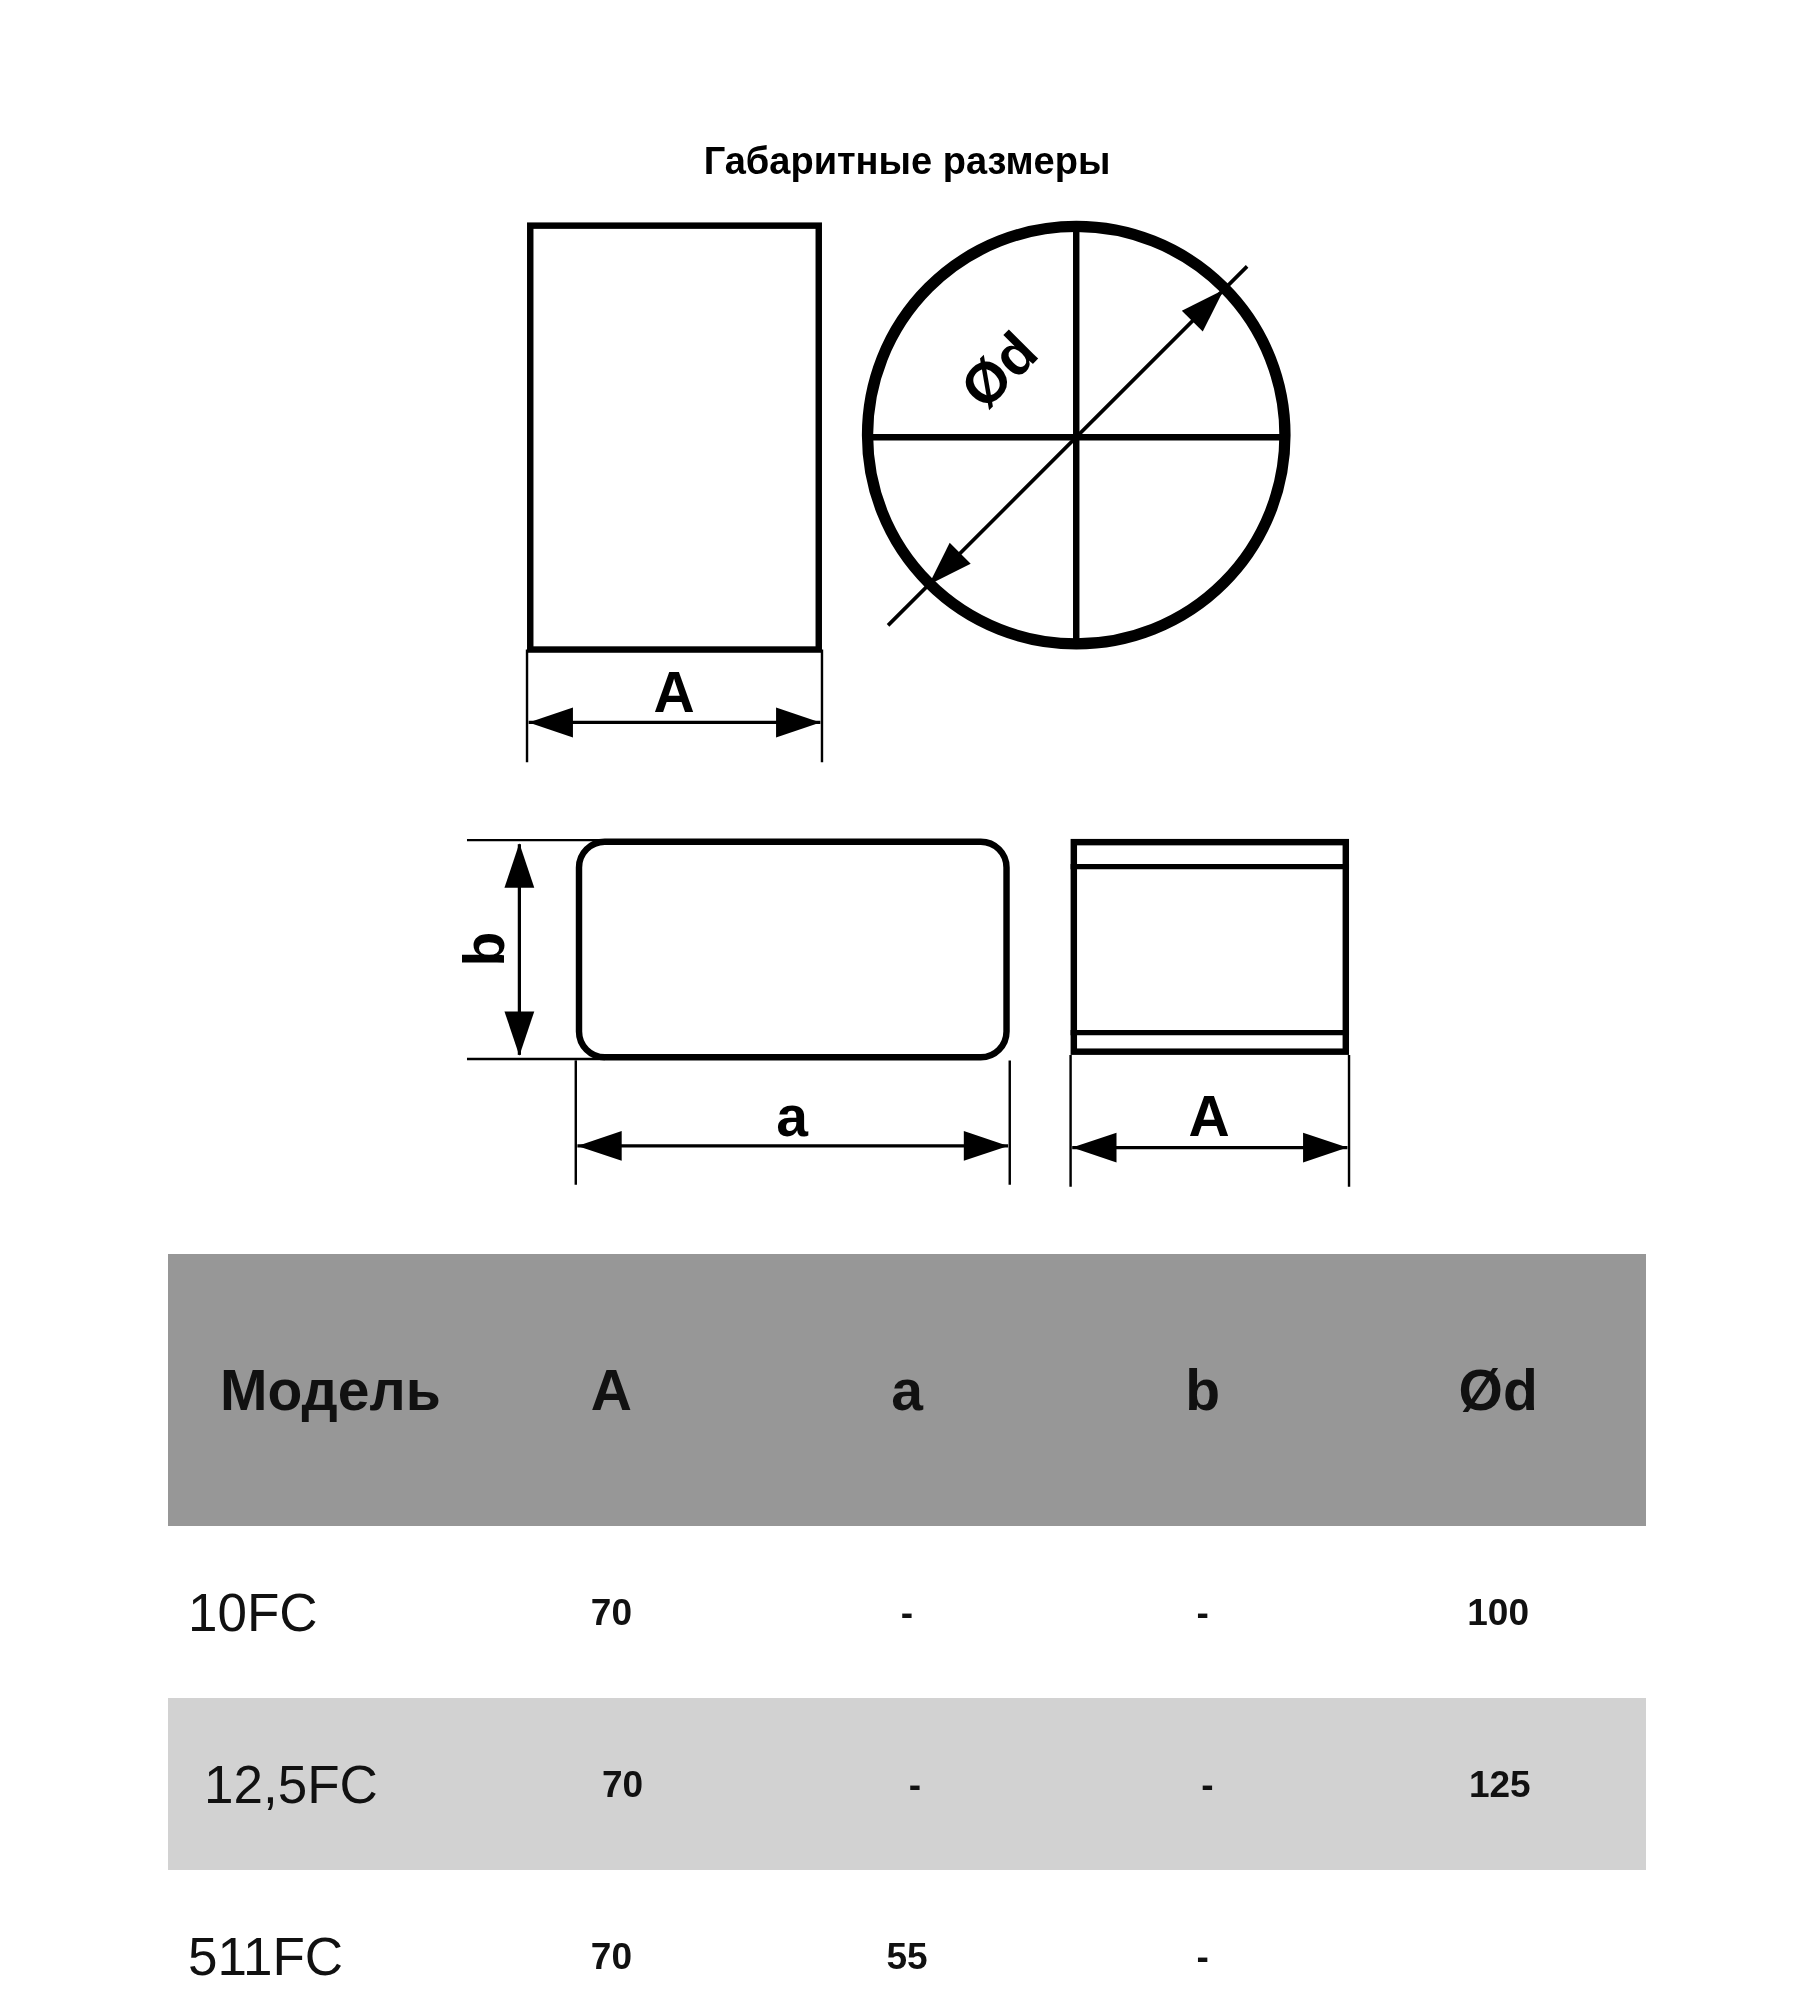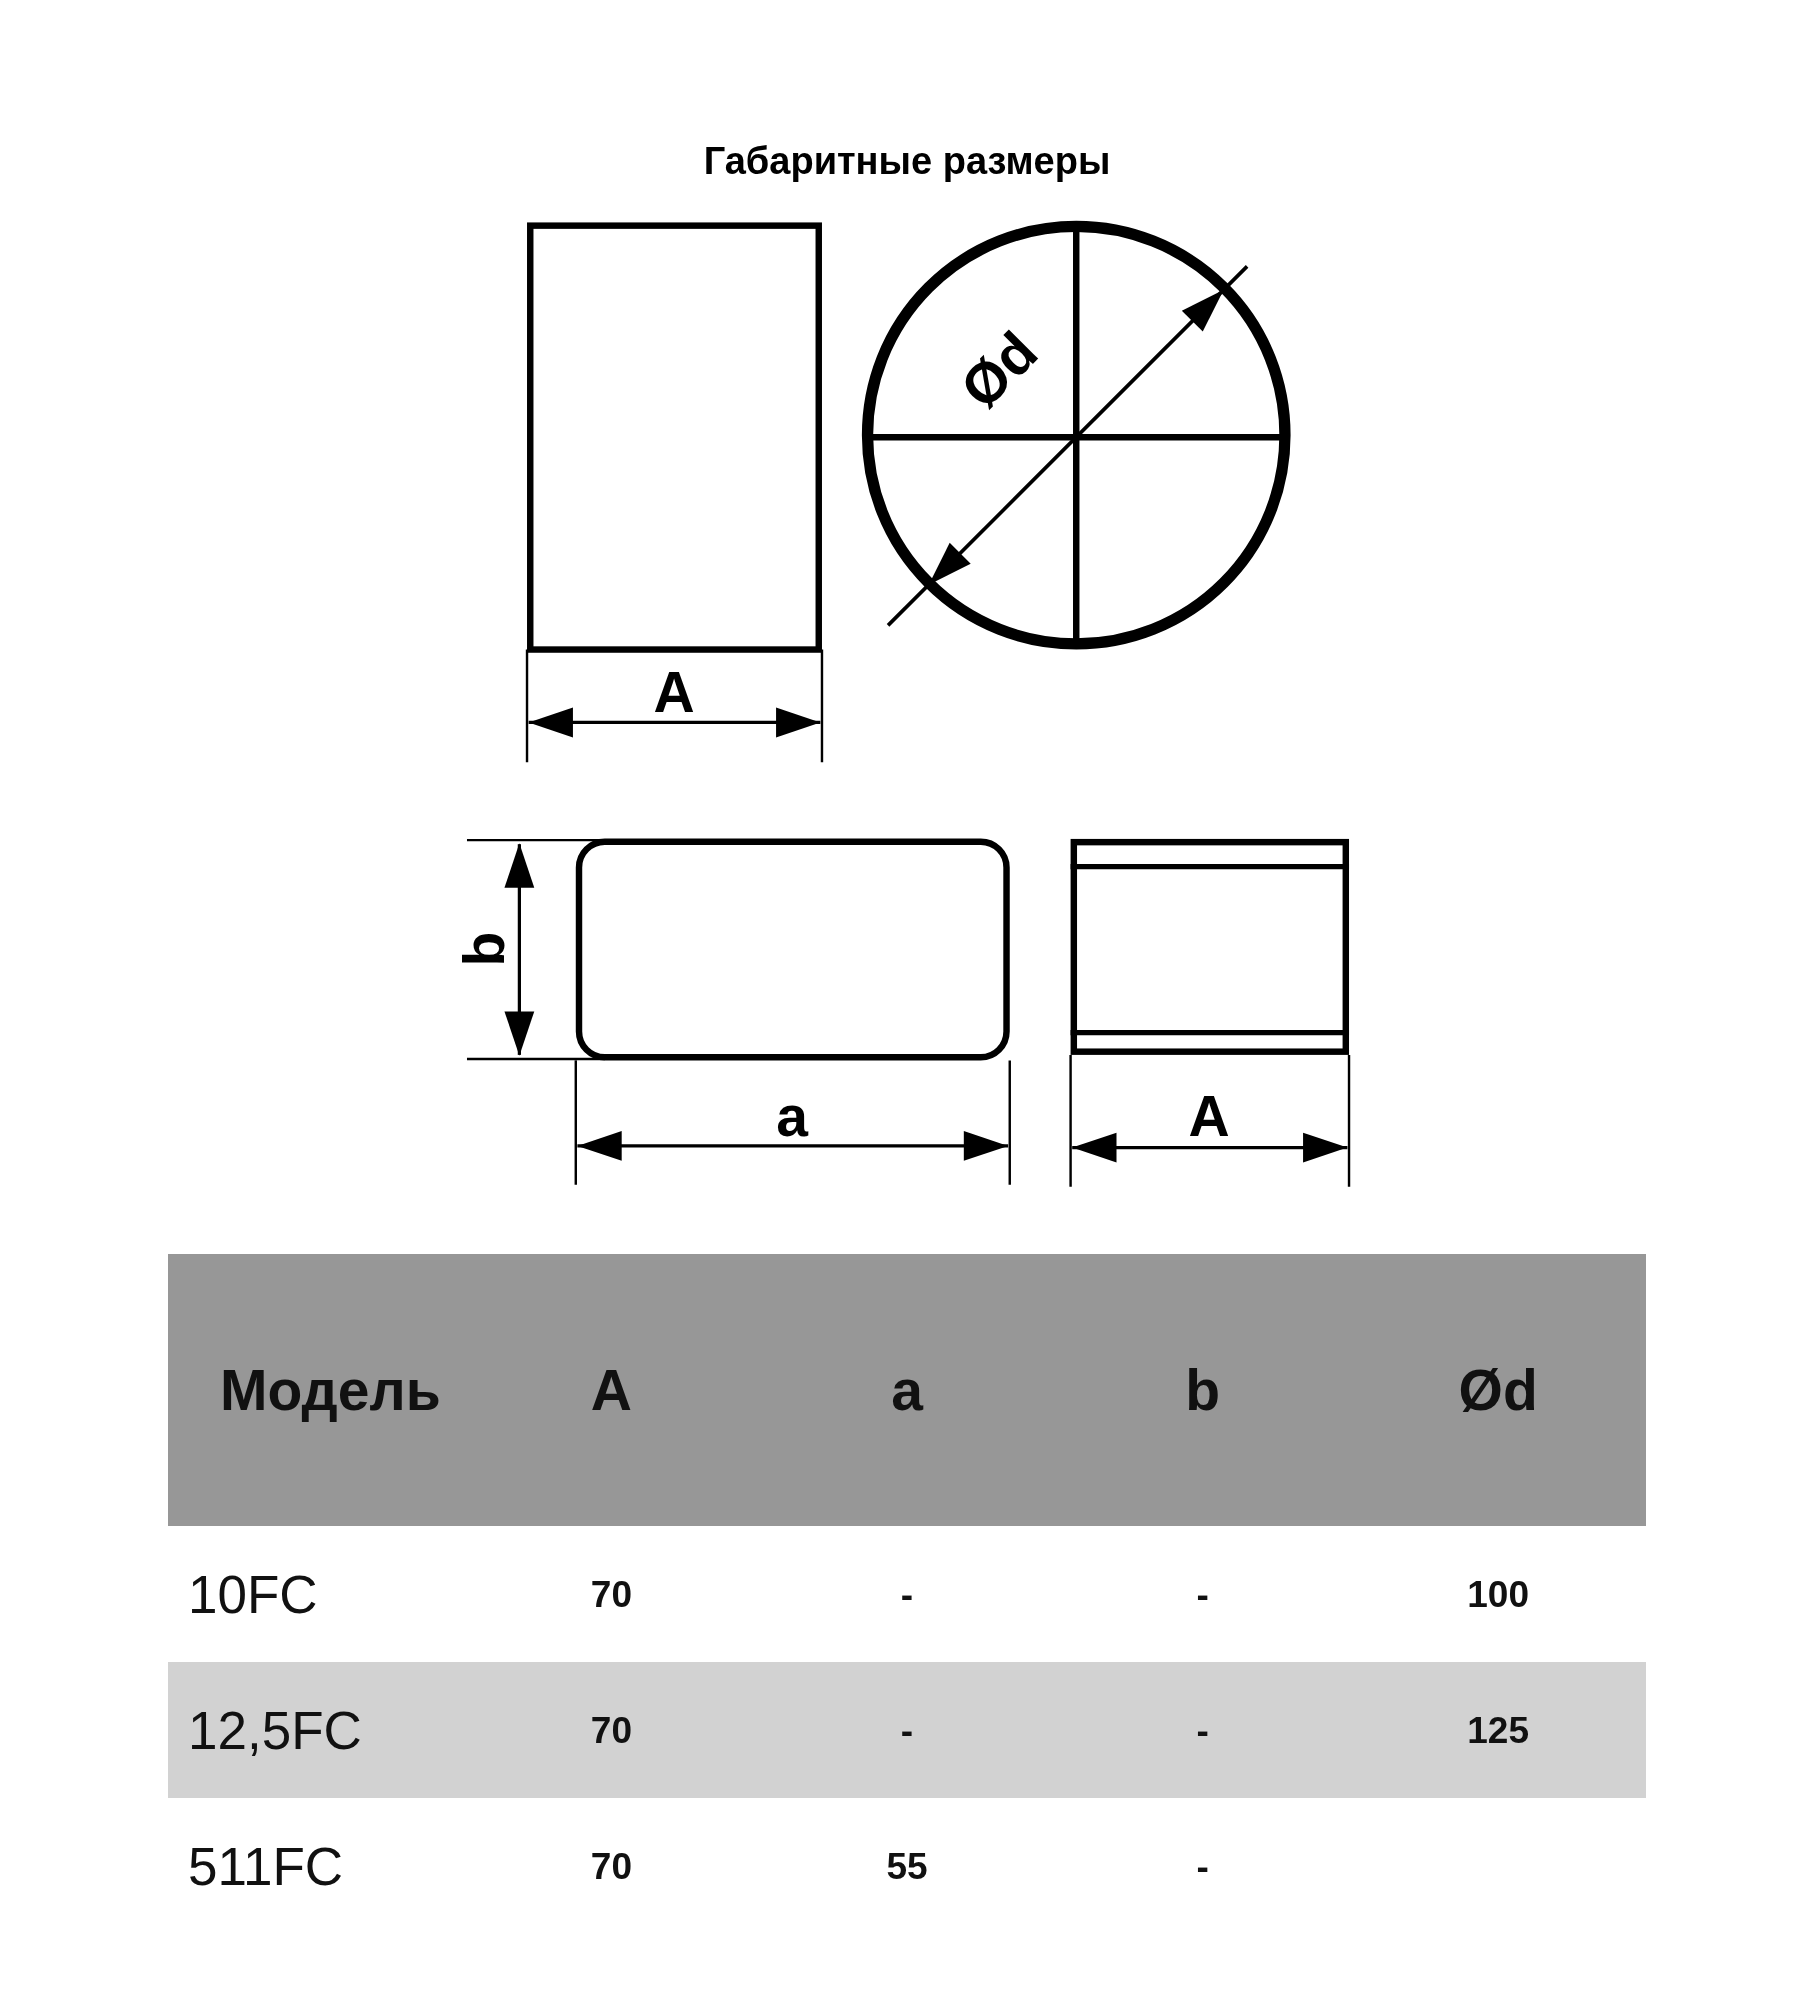--- a/index.html
+++ b/index.html
@@ -53,22 +53,22 @@
   }
   .t-row{
     display:grid;
     grid-template-columns:20% 20% 20% 20% 20%;
     align-items:center;
   }
   .t-head{
     height:272px;
     background:var(--header-bg);
   }
-  .t-data{height:136px;background:var(--row-bg);}
-  .t-data.alt{background:var(--row-alt-bg);}
+  .t-data{height:172px;background:var(--row-bg);}
+  .t-data.alt{background:var(--row-alt-bg);padding-left:16px;}
   .cell-model{
     padding-left:20px;
     font-weight:400;
     font-size:53px;
     line-height:1;
   }
   .t-head .cell-model{
     padding-left:52px;
     font-weight:700;
     font-size:57px;

